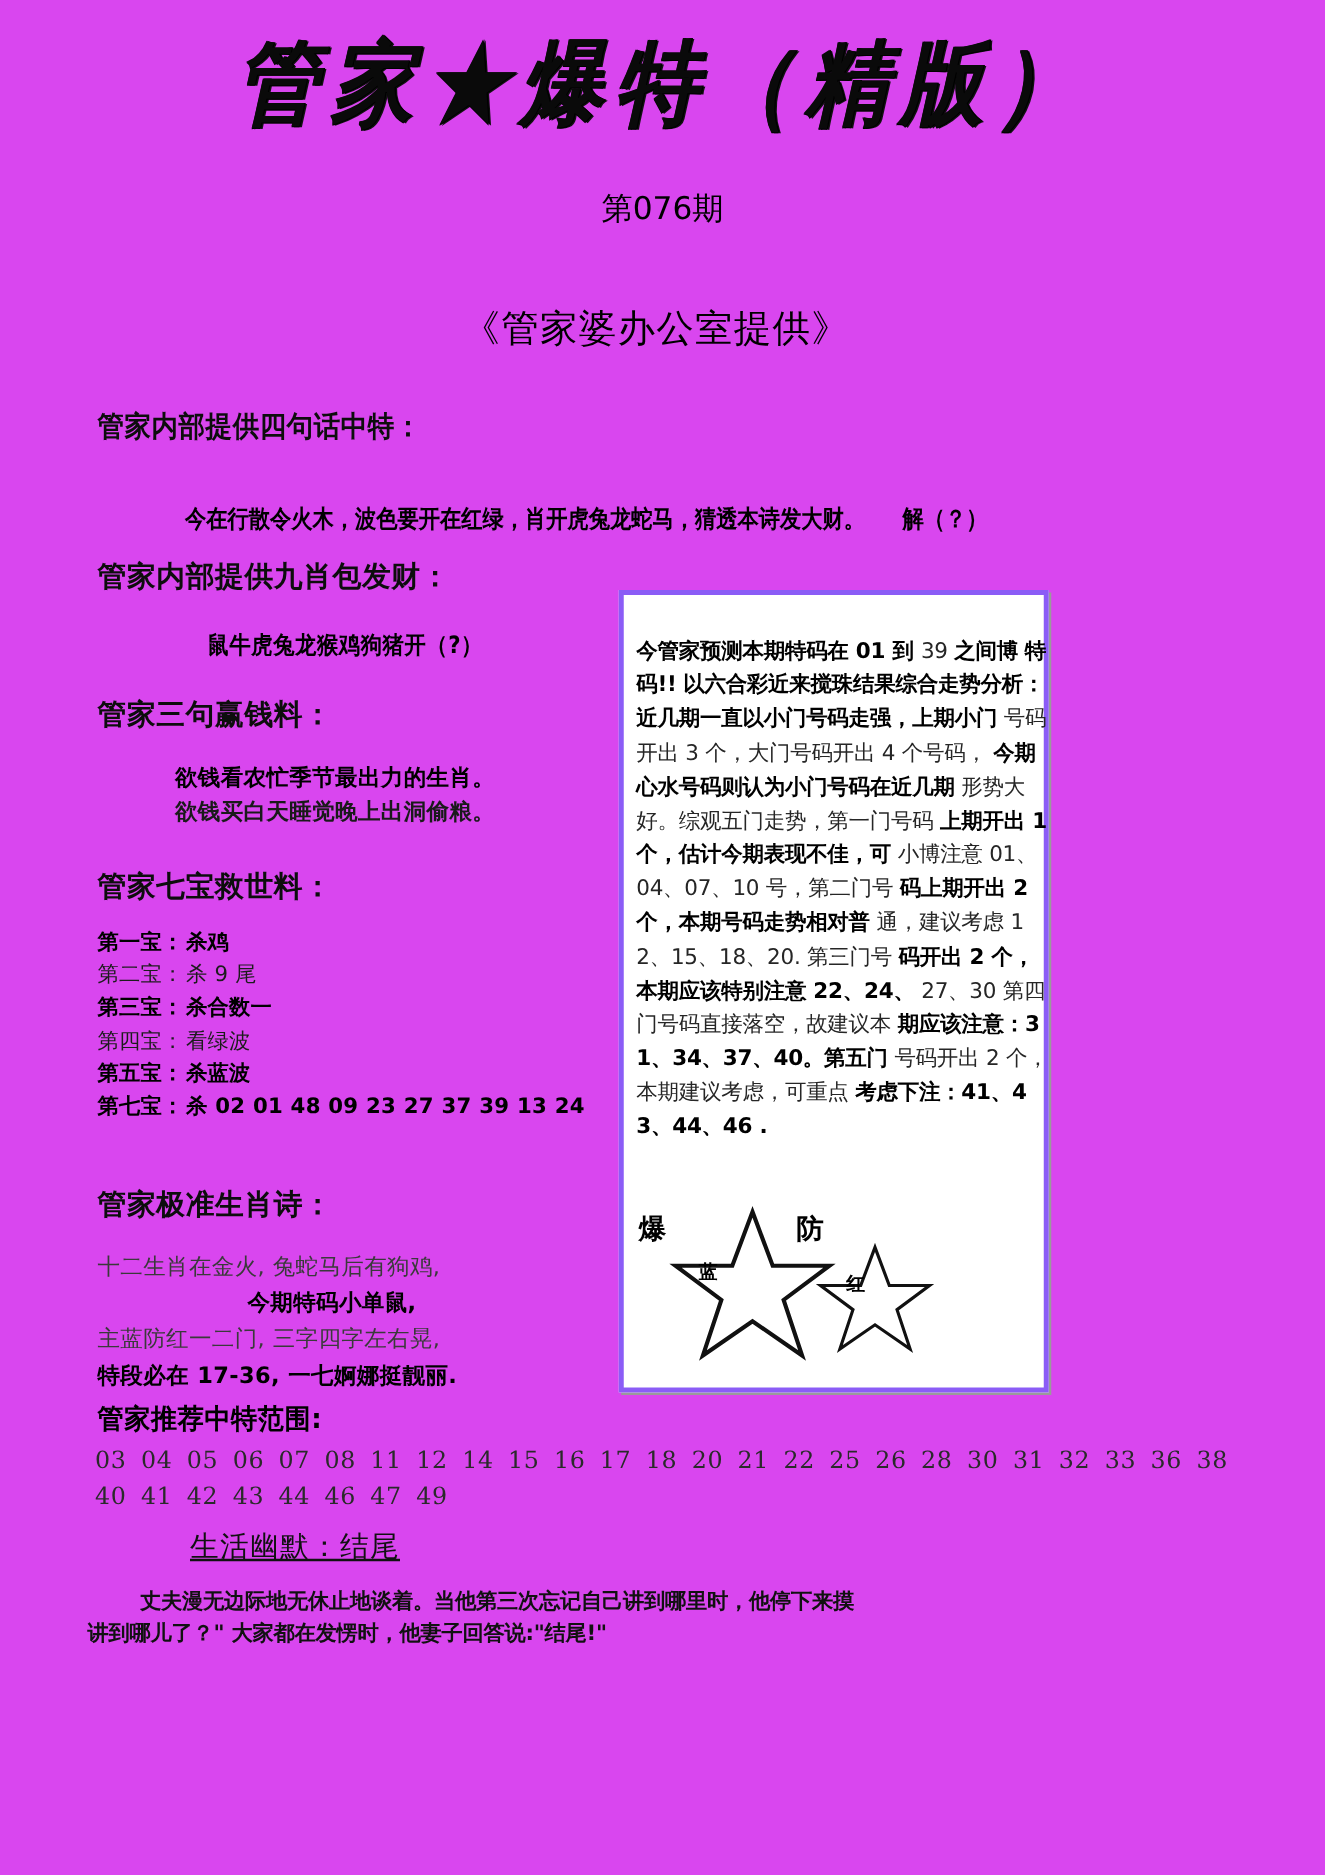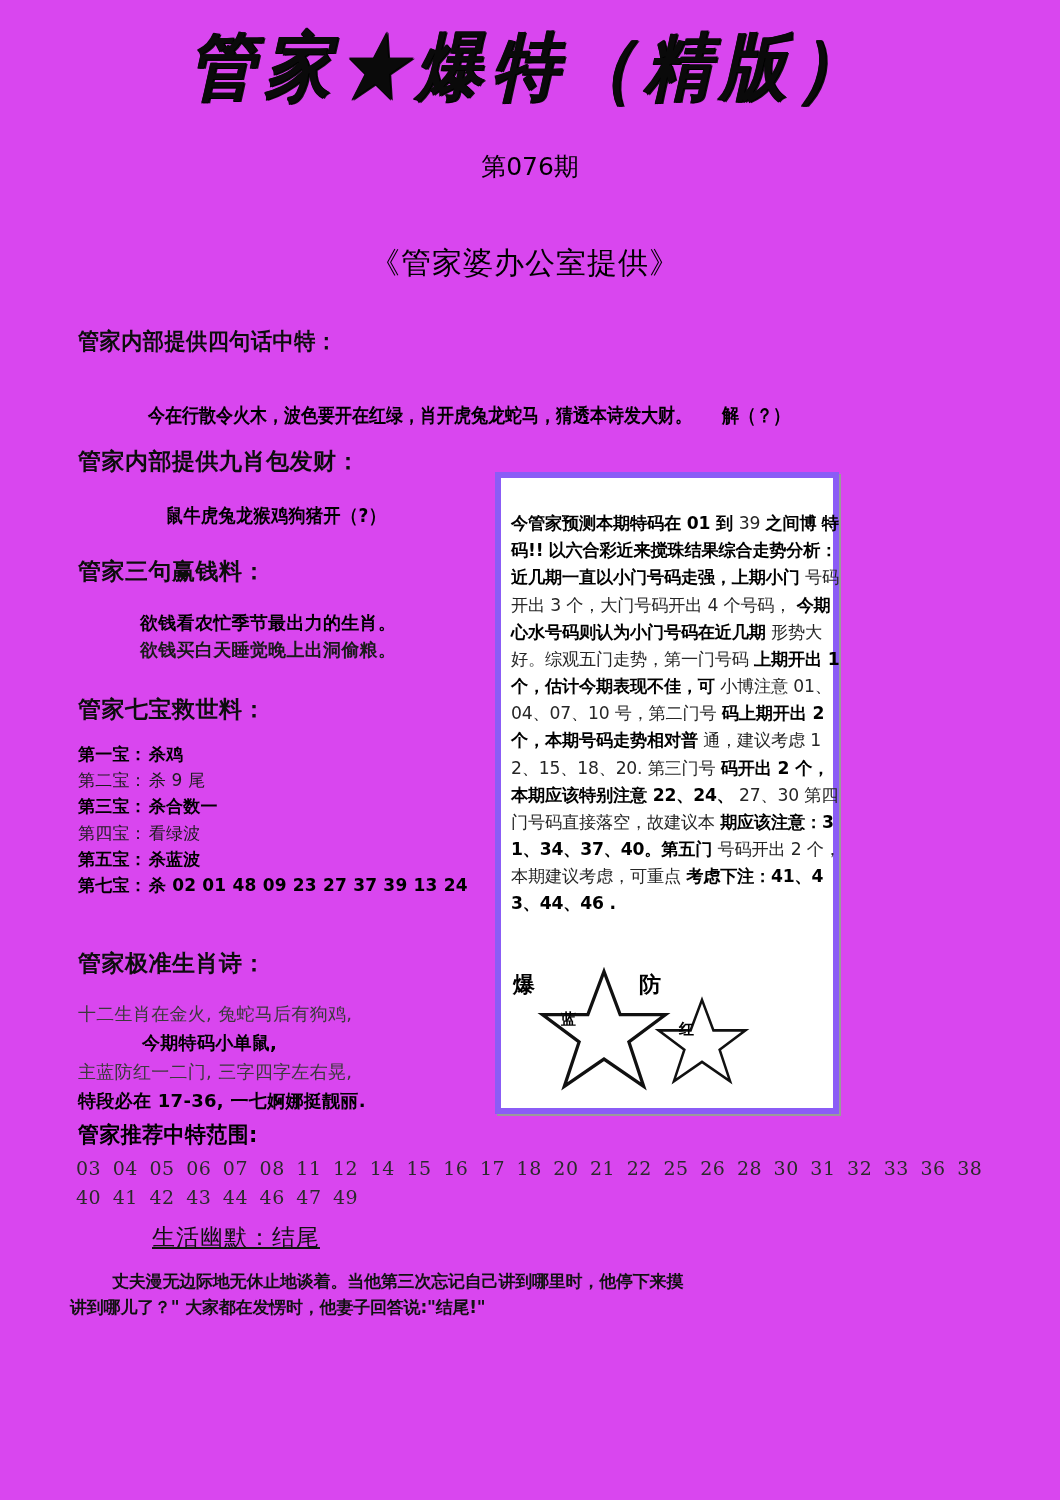--- a/index.html
+++ b/index.html
@@ -146,30 +146,30 @@
   .zodiac-poem {
     margin: 20px 0 0 0;
     font-family: "DejaVu Sans", "Liberation Sans", sans-serif;
     font-size: 18px;
     line-height: 1.62;
     letter-spacing: 0.3px;
   }
   .zodiac-poem .l { white-space: nowrap; }
   .zodiac-poem .faded { color: #3a3a3a; font-weight: 500; }
   .zodiac-poem .strong { font-weight: 800; color: #000; }
-  .zodiac-poem .indent { margin-left: 64px; font-weight: 800; }
+  .zodiac-poem .indent { margin-left: 120px; font-weight: 800; }
 
   
   .analysis-box {
     position: absolute;
     left: 495px;
     top: 472px;
     width: 344px;
     height: 642px;
-    border: 6px solid #8b5cf6;
+    border: 4px solid #8b5cf6;
     box-sizing: border-box;
     background: #ffffff;
     box-shadow: 2px 2px 0 #9a9a9a;
   }
   .analysis-text {
     position: absolute;
     left: 10px;
     top: 32px;
     width: 330px;
     font-family: "DejaVu Sans", "Liberation Sans", sans-serif;

